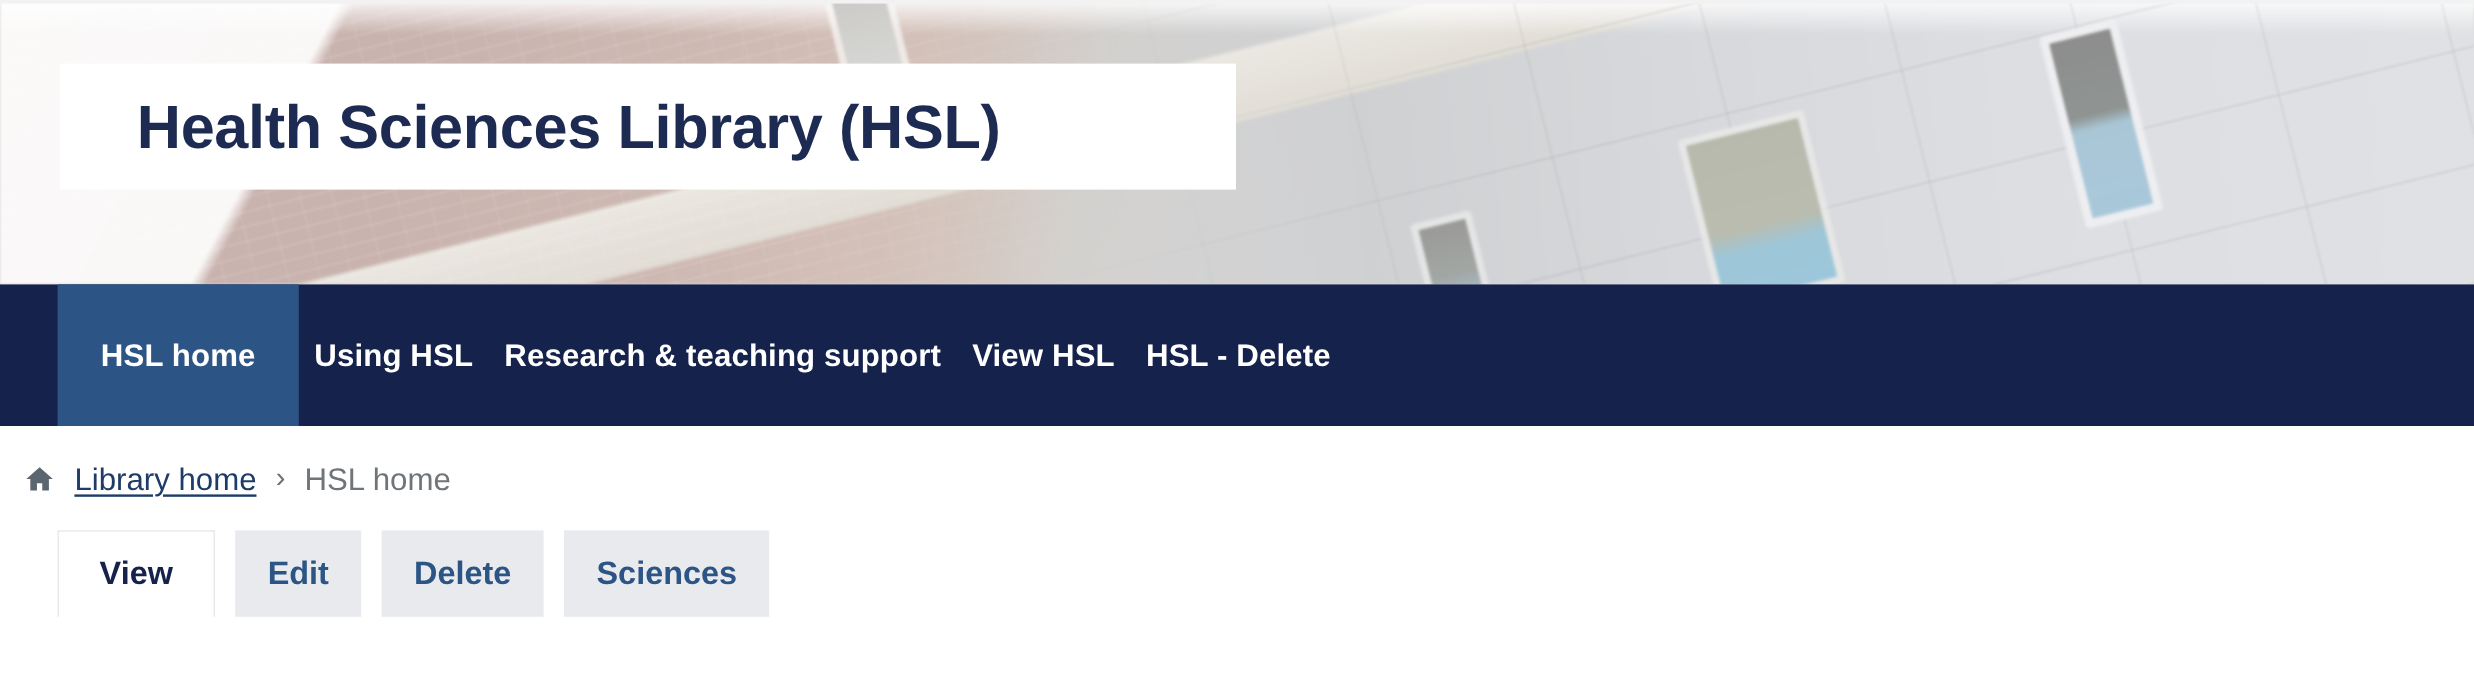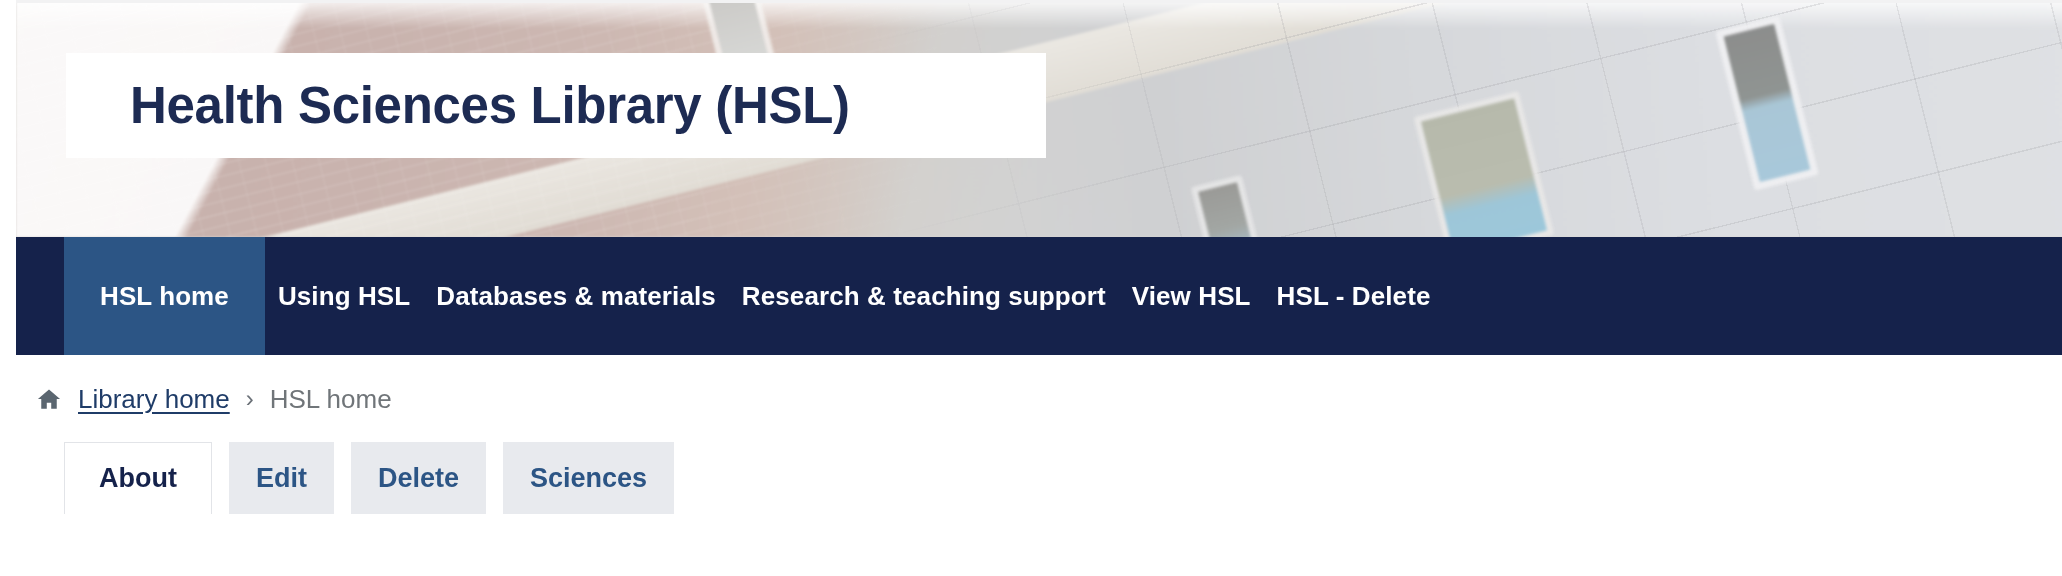--- a/index.html
+++ b/index.html
@@ -14,21 +14,20 @@
     overflow: hidden;
     font-family: "Liberation Sans", sans-serif;
     -webkit-font-smoothing: antialiased;
   }
 
   .page {
     position: relative;
     width: 1964px;
     height: 576px;
     background: #ffffff;
-    margin-left: 16px;
   }
 
   
   .hero {
     position: relative;
     width: 2062px;
     height: 237px;
     overflow: hidden;
     background: #d9d6d2;
   }
@@ -267,37 +266,36 @@
     <div class="hero-topline"></div>
 
     <div class="title-box">
       <h1 class="title-text">Health Sciences Library (HSL)</h1>
     </div>
   </div>
 
   <nav class="mainnav">
     <a class="nav-item active" href="#">HSL home</a>
     <a class="nav-item" href="#">Using HSL</a>
-    <a class="nav-item" href="#">Databases &amp; materials</a>
     <a class="nav-item" href="#">Research &amp; teaching support</a>
     <a class="nav-item" href="#">View HSL</a>
     <a class="nav-item" href="#">HSL - Delete</a>
   </nav>
 
   <div class="breadcrumb">
     <span class="bc-home-icon">
       <svg width="26" height="26" viewBox="0 0 24 24" aria-hidden="true">
         <path d="M12 3.2 1.8 12.1h3.05V21h5.1v-5.6h4.1V21h5.1v-8.9h3.05L12 3.2z" fill="#5b6670"></path>
       </svg>
     </span>
     <a class="bc-link" href="#">Library home</a>
     <span class="bc-sep">›</span>
     <span class="bc-current">HSL home</span>
   </div>
 
   <div class="tabs">
-    <div class="tab active">About</div>
+    <div class="tab active">View</div>
     <div class="tab">Edit</div>
     <div class="tab">Delete</div>
     <div class="tab">Sciences</div>
   </div>
 
 </div>
 
 </body></html>

